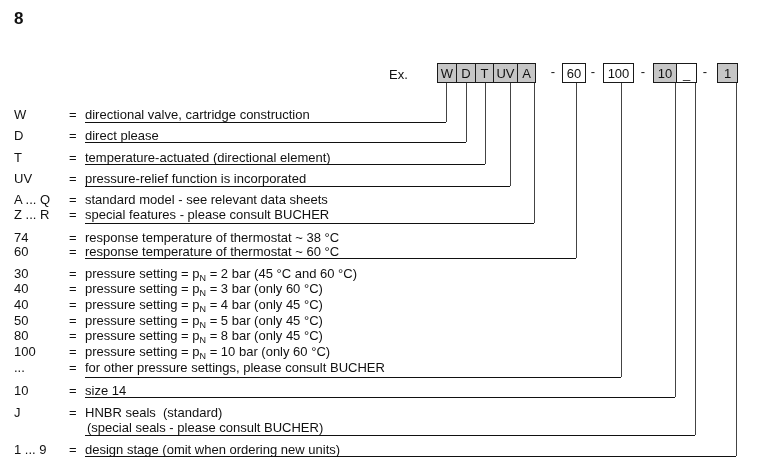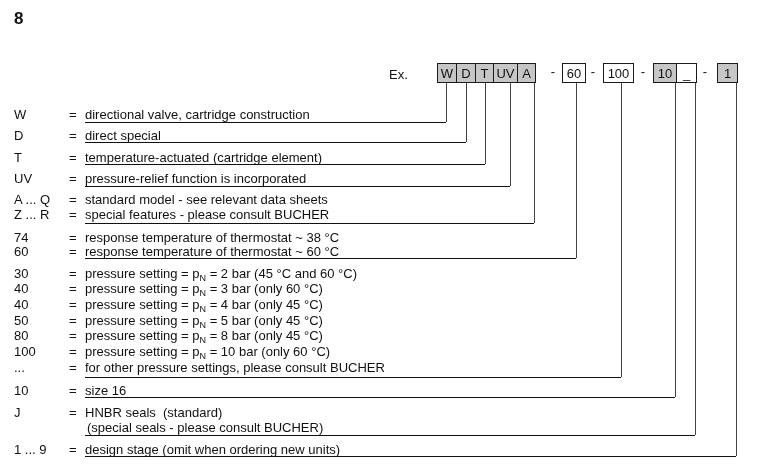--- a/index.html
+++ b/index.html
@@ -83,26 +83,26 @@
   <div class="hline" style="left:85px;top:456px;width:651px"></div>
 
   <div class="row" style="top:107px">
     <span class="code">W</span>
     <span class="eq">=</span>
     <span class="desc">directional valve, cartridge construction</span>
   </div>
   <div class="row" style="top:128px">
     <span class="code">D</span>
     <span class="eq">=</span>
-    <span class="desc">direct special</span>
+    <span class="desc">direct please</span>
   </div>
   <div class="row" style="top:150px">
     <span class="code">T</span>
     <span class="eq">=</span>
-    <span class="desc">temperature-actuated (cartridge element)</span>
+    <span class="desc">temperature-actuated (directional element)</span>
   </div>
   <div class="row" style="top:171px">
     <span class="code">UV</span>
     <span class="eq">=</span>
     <span class="desc">pressure-relief function is incorporated</span>
   </div>
   <div class="row" style="top:192px">
     <span class="code">A ... Q</span>
     <span class="eq">=</span>
     <span class="desc">standard model - see relevant data sheets</span>
@@ -155,21 +155,21 @@
   </div>
   <div class="row" style="top:360px">
     <span class="code">...</span>
     <span class="eq">=</span>
     <span class="desc">for other pressure settings, please consult BUCHER</span>
   </div>
 
   <div class="row" style="top:383px">
     <span class="code">10</span>
     <span class="eq">=</span>
-    <span class="desc">size 16</span>
+    <span class="desc">size 14</span>
   </div>
   <div class="row" style="top:405px">
     <span class="code">J</span>
     <span class="eq">=</span>
     <span class="desc">HNBR seals  (standard)</span>
     <span class="desc2">(special seals - please consult BUCHER)</span>
   </div>
   <div class="row" style="top:442px">
     <span class="code">1 ... 9</span>
     <span class="eq">=</span>

